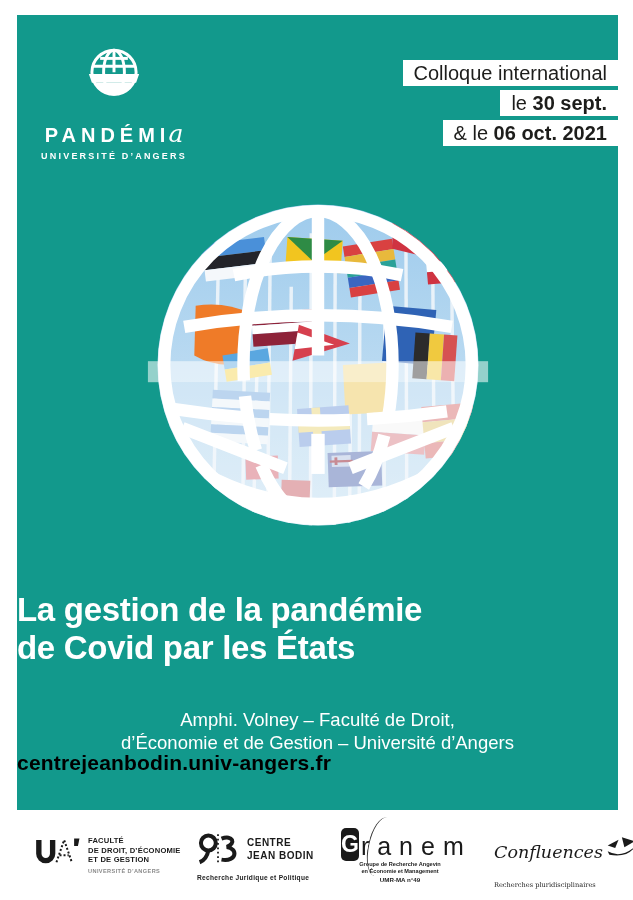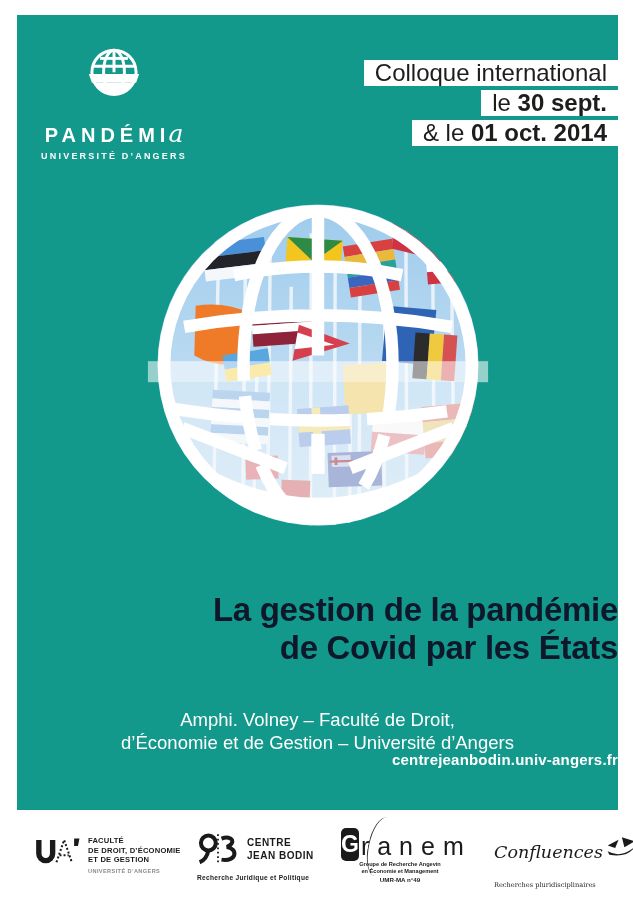--- a/index.html
+++ b/index.html
@@ -13,31 +13,31 @@
 
   
   .brand { position:absolute; left:8px; top:30px; width:178px; text-align:center; color:#ffffff; }
   .brand-icon { display:inline-block; }
   .brand-name { margin-top:12px; font-size:20px; font-weight:bold; letter-spacing:5px; color:#ffffff; white-space:nowrap; }
   .brand-name .brand-a { font-family:"DejaVu Serif", serif; font-style:italic; font-weight:normal; font-size:25px; letter-spacing:0; margin-left:-2px; }
   .brand-univ { margin-top:3px; font-size:9px; letter-spacing:2.2px; font-weight:bold; color:#ffffff; white-space:nowrap; }
 
   
   .banner { position:absolute; top:45px; right:0; display:flex; flex-direction:column; align-items:flex-end; gap:4px; }
-  .band { background:#ffffff; color:#1d1d1b; font-size:24px; height:26px; line-height:26px; padding:0 11px; white-space:nowrap; font-weight:normal; }
+  .band { background:#ffffff; color:#1d1d1b; font-size:20px; height:26px; line-height:26px; padding:0 11px; white-space:nowrap; font-weight:normal; }
   .band b { font-weight:bold; }
 
   
   .globe-wrap { position:absolute; left:129px; top:178px; width:344px; height:344px; }
   .globe-wrap svg { display:block; width:100%; height:100%; }
 
   
-  .title { position:absolute; left:0; top:576px; width:100%; text-align:right; color:#0f172a; font-size:33px; font-weight:bold; line-height:38px; letter-spacing:-0.3px; }
+  .title { position:absolute; left:0; top:576px; width:100%; text-align:left; color:#ffffff; font-size:33px; font-weight:bold; line-height:38px; letter-spacing:-0.3px; }
   .venue { position:absolute; left:0; top:668px; width:100%; text-align:center; color:#ffffff; font-size:18.5px; line-height:23px; font-weight:normal;margin-top:25px; }
-  .url   { position:absolute; left:0; top:736px; width:100%; text-align:right; color:#ffffff; font-size:15px; font-weight:bold; letter-spacing:0.2px; }
+  .url   { position:absolute; left:0; top:736px; width:100%; text-align:left; color:#000000; font-size:21px; font-weight:bold; letter-spacing:0.2px; }
 
   
   .footer { position:absolute; left:0; top:810px; width:633px; height:90px; background:#ffffff; }
   .logo { position:absolute; color:#1a1a1a; }
   .logo-row { display:flex; align-items:flex-start; }
 
   .ua { left:35px; top:26px; }
   .ua-text { margin-left:7px; }
   .ua-line { font-size:7.6px; font-weight:bold; line-height:9.5px; letter-spacing:0.2px; color:#1a1a1a; }
   .ua-sub { margin-top:3px; font-size:5.6px; font-weight:bold; letter-spacing:0.4px; color:#8a8a8a; }
@@ -84,21 +84,21 @@
           <path d="M13,50 Q30,60 47,50" stroke-dasharray="9 4"></path>
         </g>
       </svg>
       <div class="brand-name"><span>PANDÉMI</span><span class="brand-a">a</span></div>
       <div class="brand-univ">UNIVERSITÉ D’ANGERS</div>
     </div>
 
     <div class="banner">
       <div class="band"><span>Colloque international</span></div>
       <div class="band"><span>le </span><b>30 sept.</b></div>
-      <div class="band"><span>&amp; le </span><b>01 oct. 2014</b></div>
+      <div class="band"><span>&amp; le </span><b>06 oct. 2021</b></div>
     </div>
 
     <div class="globe-wrap">
       <svg viewBox="0 0 360 360">
         <defs>
           <clipPath id="gc">
               <circle cx="180" cy="180" r="168"></circle>
             </clipPath>
           <linearGradient id="sky" x1="0" y1="0" x2="0" y2="1">
             <stop offset="0" stop-color="#9ccaec"></stop>

